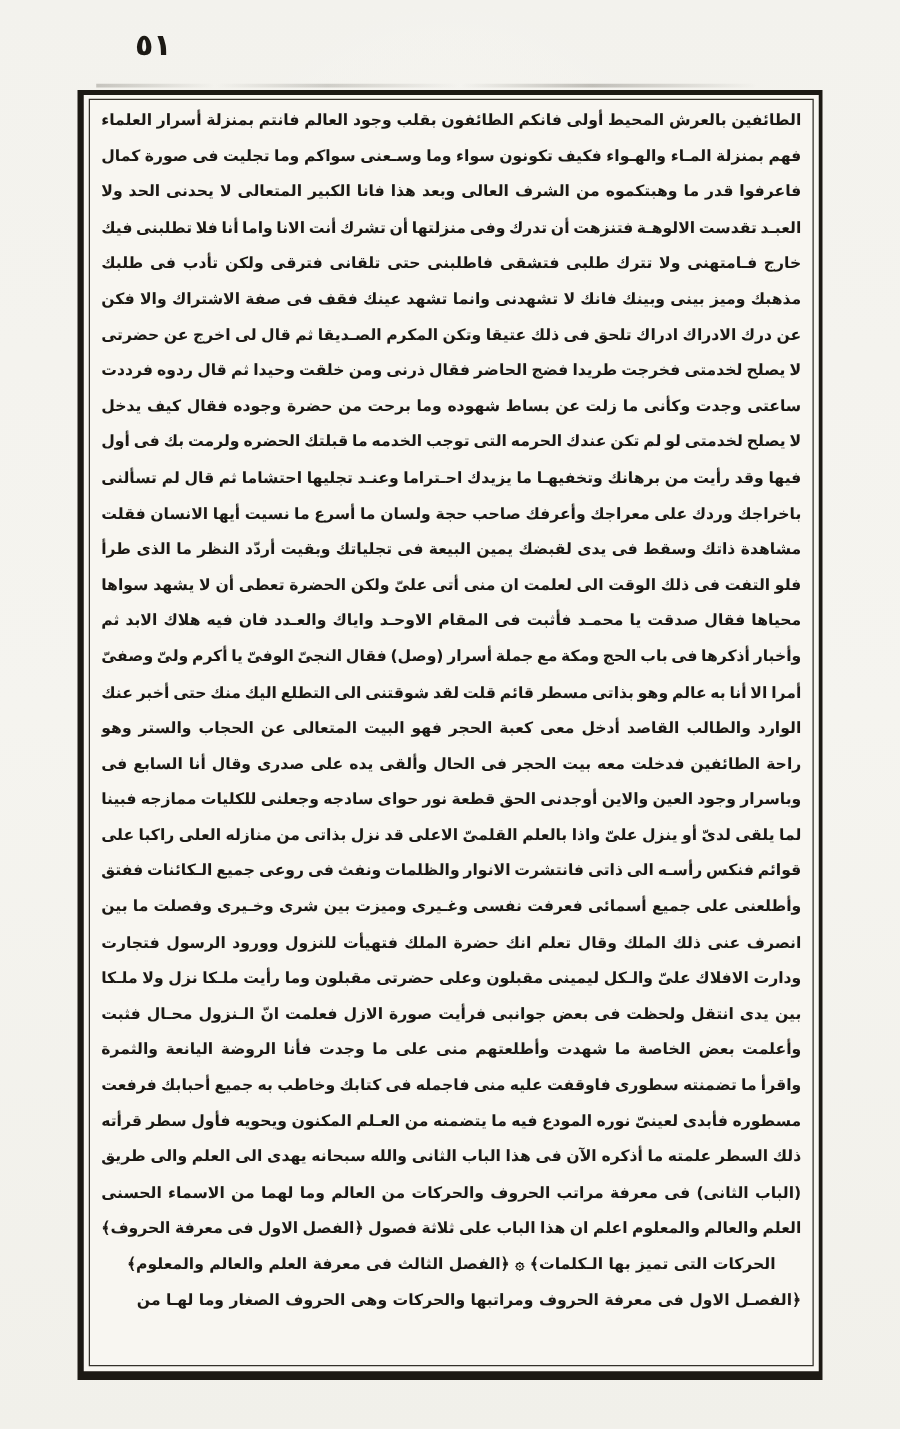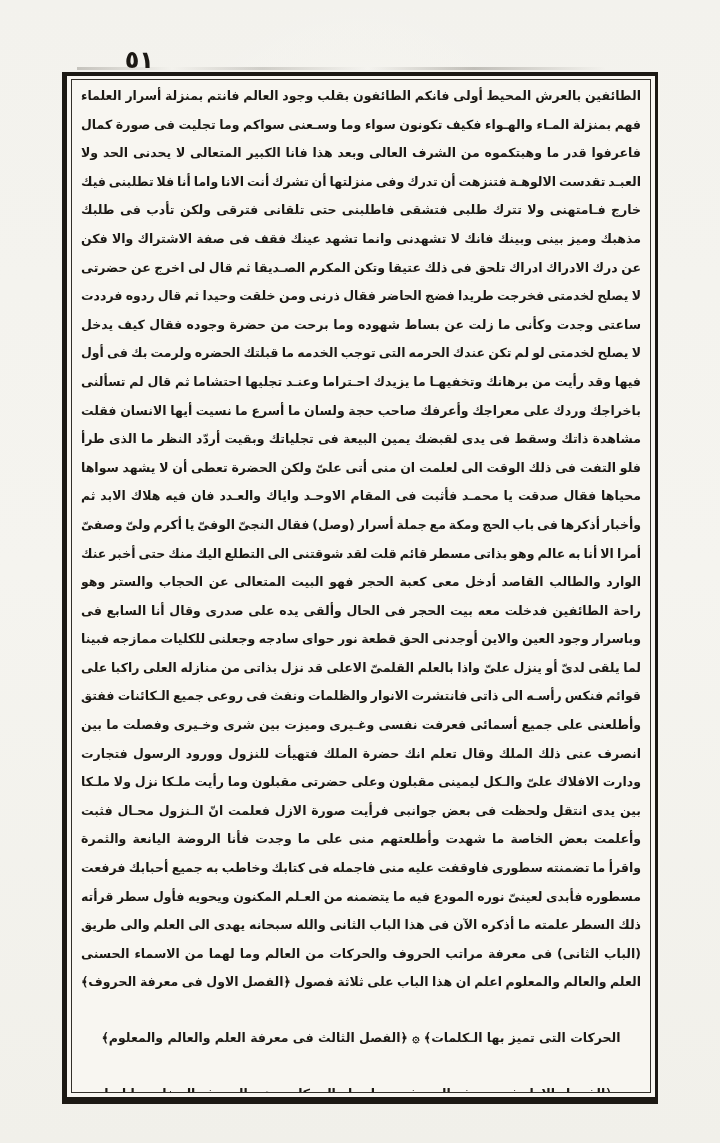--- a/index.html
+++ b/index.html
@@ -14,27 +14,27 @@
   .scan {
     position: relative;
     width: 720px;
     height: 1143px;
     background:
       radial-gradient(ellipse at 50% 45%, rgba(255,255,255,0.55) 0%, rgba(255,255,255,0) 60%),
       linear-gradient(180deg, #f3f2ed 0%, #f5f4ef 50%, #f1f0ea 100%);
   }
   .page-number {
     position: absolute;
-    top: 46px;
+    top: 22px;
     left: 108px;
     width: 46px;
     font-size: 24px;
     font-weight: bold;
     color: var(--ink, #181512);
-    text-align: right;
+    text-align: left;
     letter-spacing: 1px;
     direction: rtl;
   }
   .frame-outer {
     position: absolute;
     left: 62px;
     top: 72px;
     width: 596px;
     height: 1032px;
     box-sizing: border-box;
@@ -66,24 +66,23 @@
     font-size: 12.5px;
     font-weight: bold;
     word-spacing: -1.5px;
     white-space: normal;
   }
   .line.justify {
     text-align: justify;
     text-align-last: justify;
   }
   .line.center {
-    text-align: left;
+    text-align: right;
     text-align-last: center;
     word-spacing: 0;
-    margin-top: 27px;
   }
   
   .frame-outer::before {
     content: "";
     position: absolute;
     left: 10px;
     top: -9px;
     width: 90%;
     height: 3px;
     background: linear-gradient(90deg,

